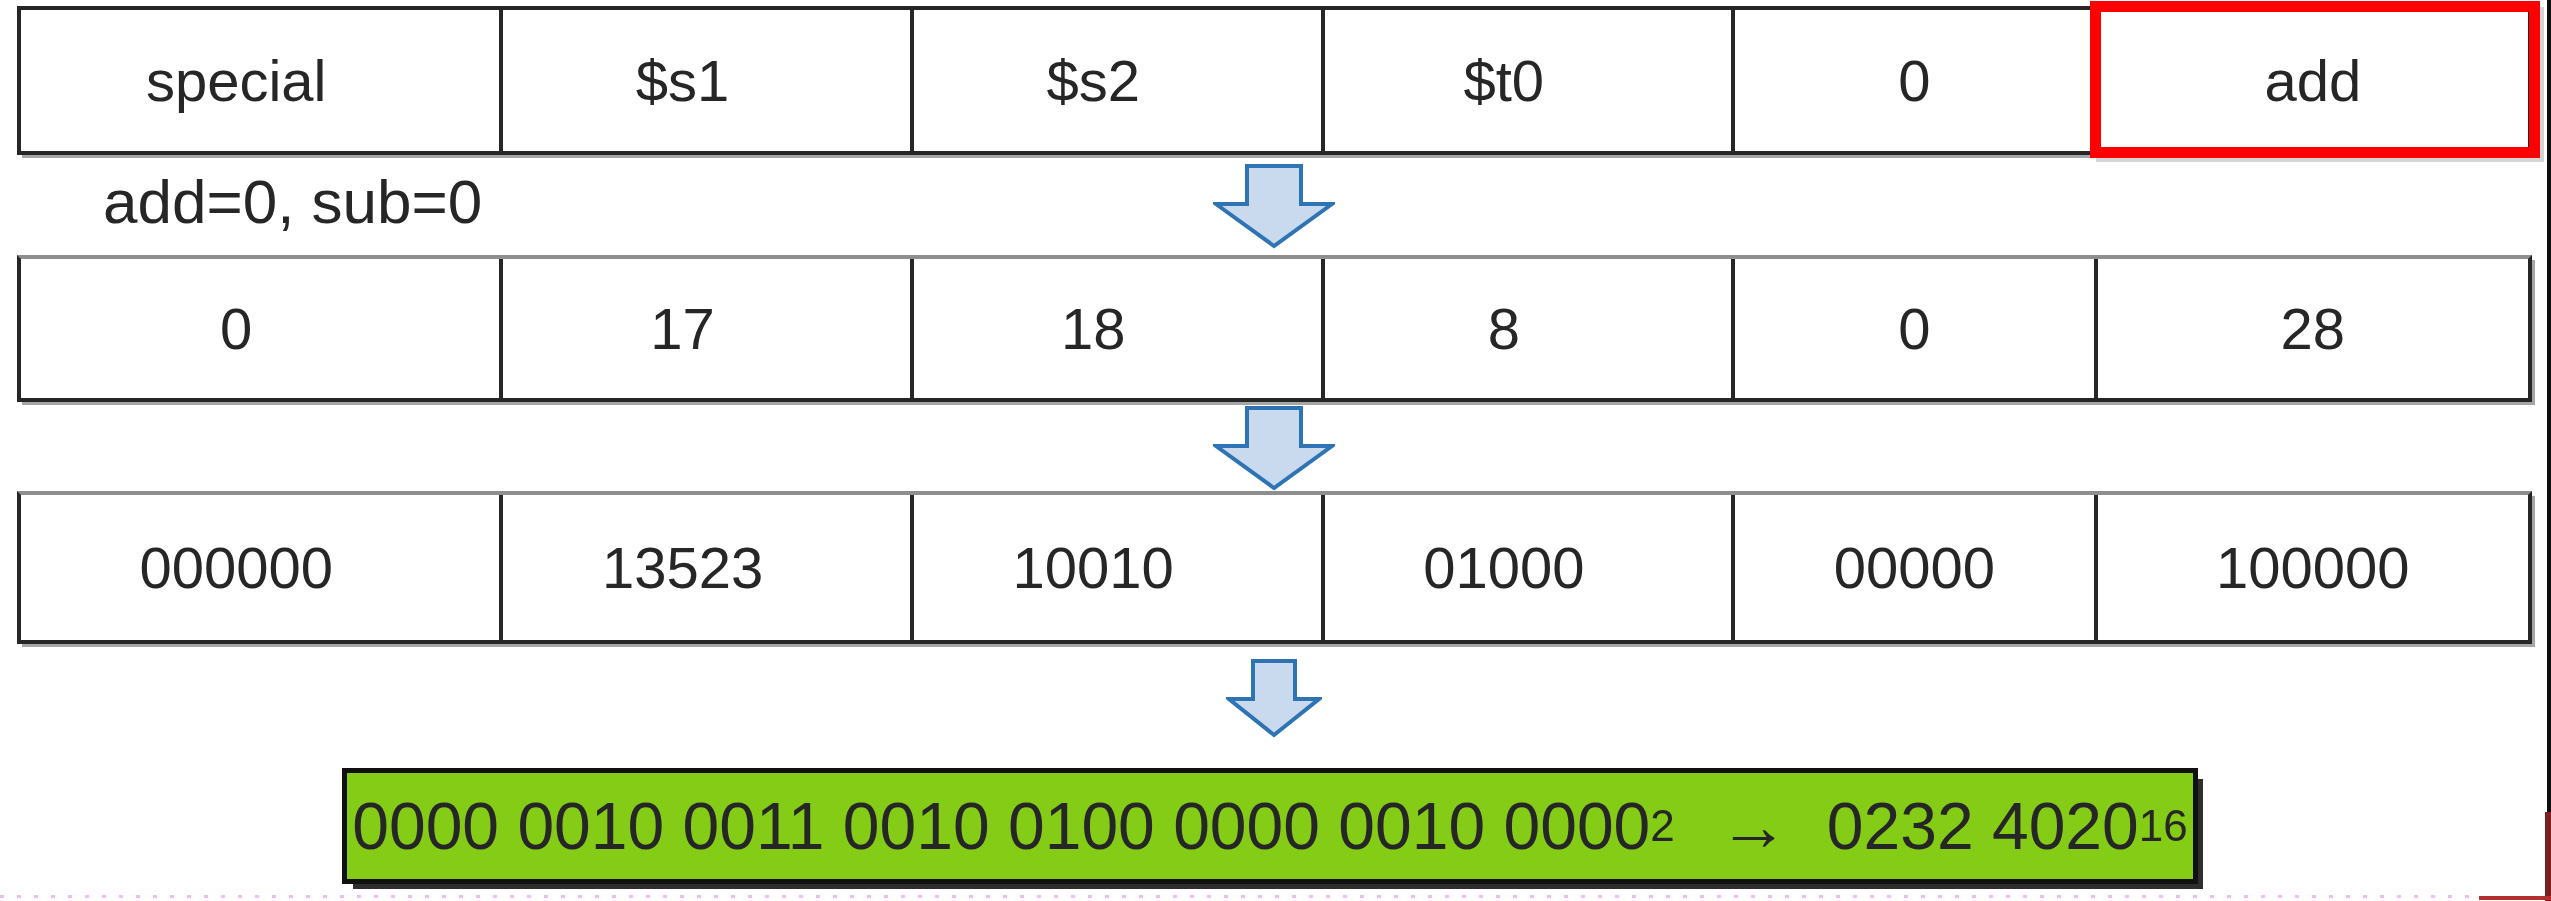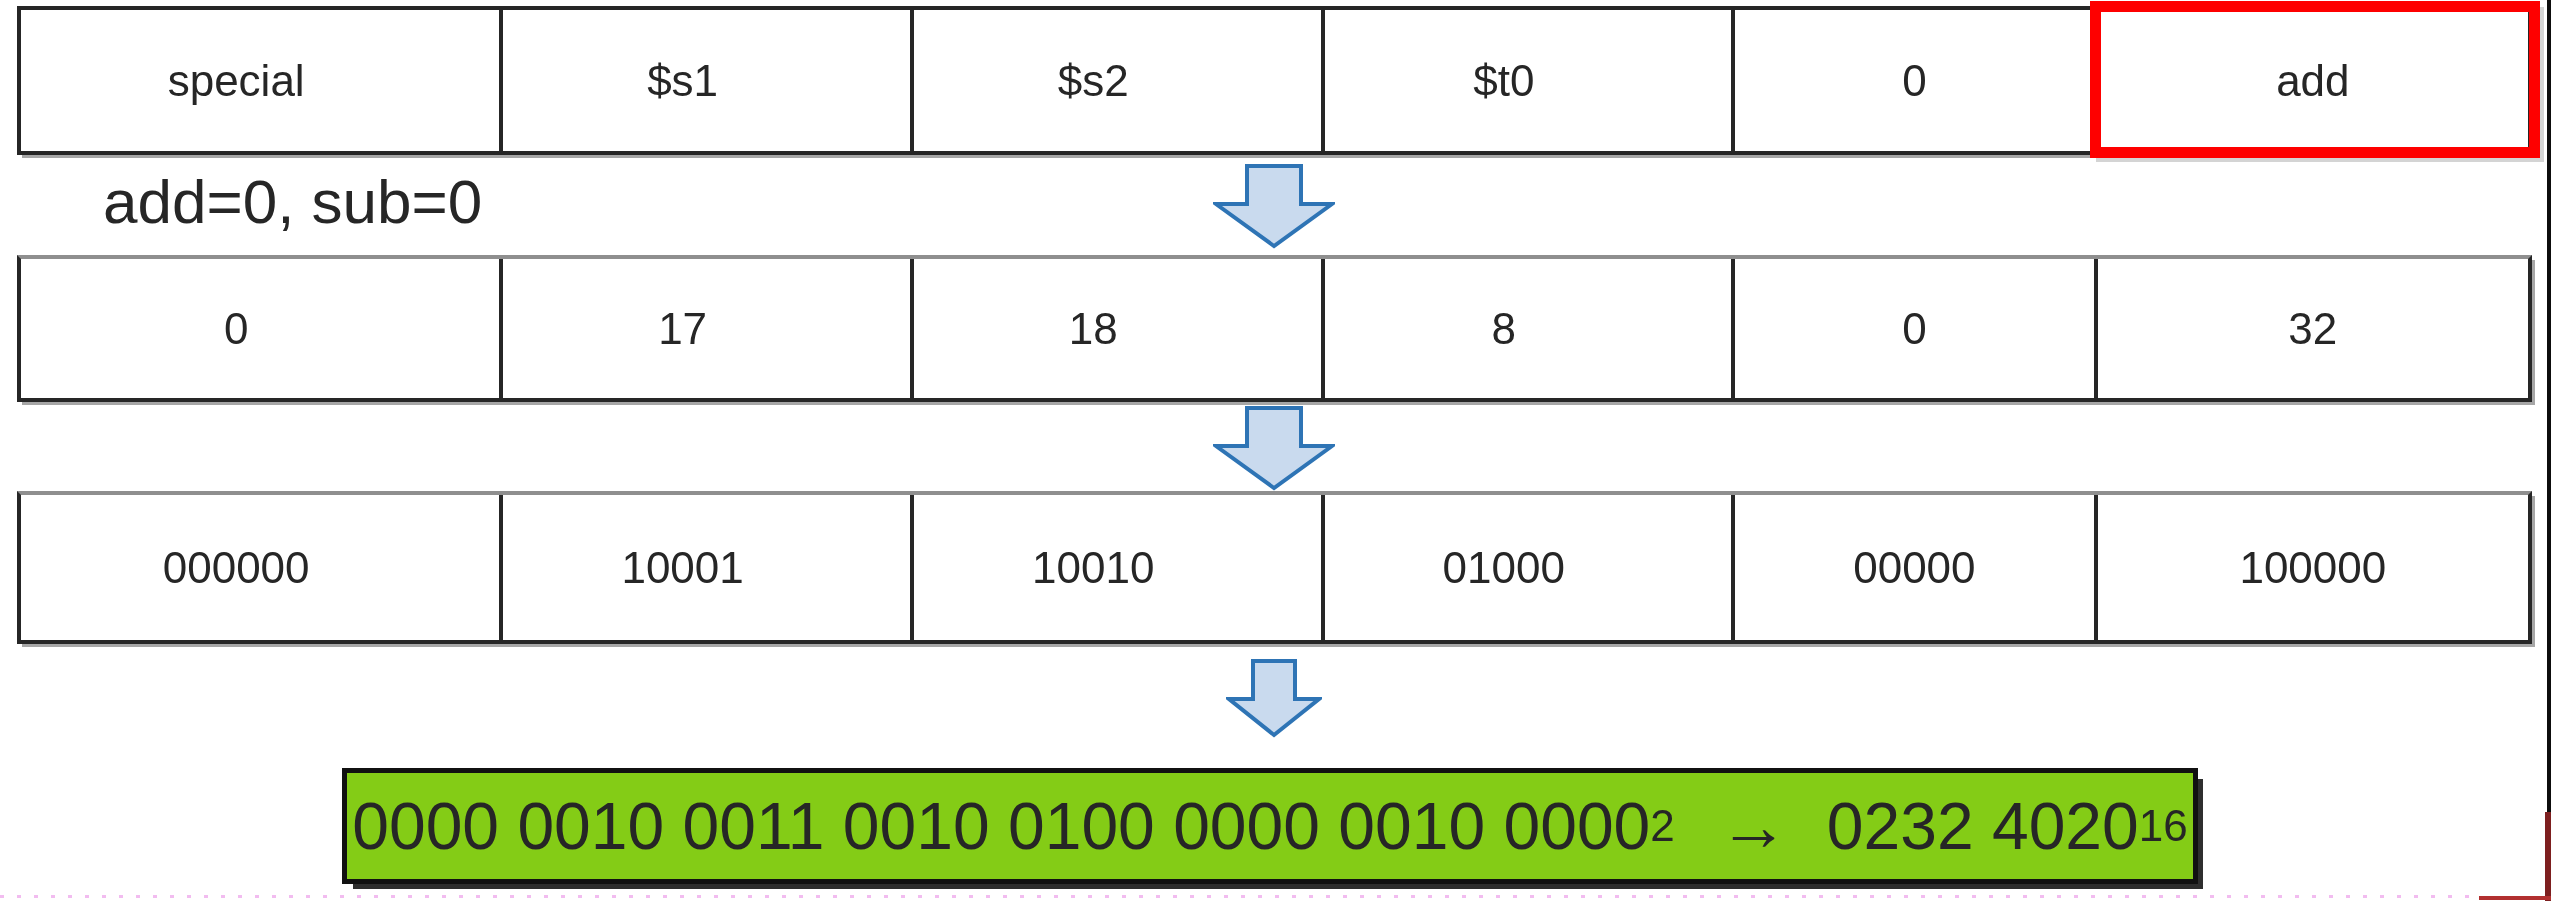--- a/index.html
+++ b/index.html
@@ -22,21 +22,21 @@
     box-sizing: border-box;
     border: 4px solid #262626;
     background: #ffffff;
     box-shadow: 4px 4px 0 -1px #a6a6a6;
   }
   .bit-table.shaded-top { border-top-color: #8f8f8f; }
   .bit-table .cell {
     display: flex;
     align-items: center;
     justify-content: center;
-    font-size: 44px;
+    font-size: 58px;
     box-sizing: border-box;
     border-left: 4px solid #262626;
     position: relative;
   }
   .bit-table .cell:first-child { border-left: none; }
   .b6 { flex: 6 0 0; }
   .b5 { flex: 5 0 0; margin-left: 48px; }
   .t1 { top: 6px;  height: 149px; }
   .t2 { top: 255px; height: 147px; }
   .t3 { top: 491px; height: 153px; }
@@ -164,34 +164,34 @@
     <div class="cell b5">
         <span>18</span>
       </div>
     <div class="cell b5">
         <span>8</span>
       </div>
     <div class="cell b5">
         <span>0</span>
       </div>
     <div class="cell b6">
-        <span>32</span>
+        <span>28</span>
       </div>
   </div>
 
   <svg class="down-arrow arrow-2" width="122" height="86" viewBox="0 0 122 86">
     <polygon points="34,3 88,3 88,41 119,41 61,83 3,41 34,41" style="fill:var(--arrow_fill,#c9daee); stroke:var(--arrow_stroke,#2e74b5); stroke-width:4;"></polygon>
   </svg>
 
   <div class="bit-table t3 shaded-top">
     <div class="cell b6">
         <span>000000</span>
       </div>
     <div class="cell b5">
-        <span>10001</span>
+        <span>13523</span>
       </div>
     <div class="cell b5">
         <span>10010</span>
       </div>
     <div class="cell b5">
         <span>01000</span>
       </div>
     <div class="cell b5">
         <span>00000</span>
       </div>

